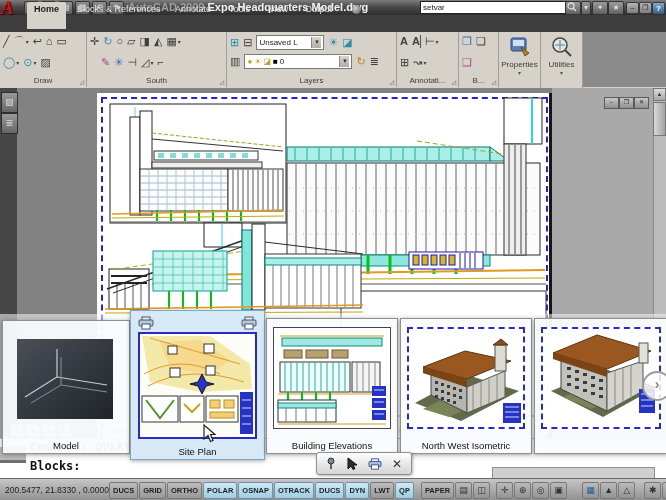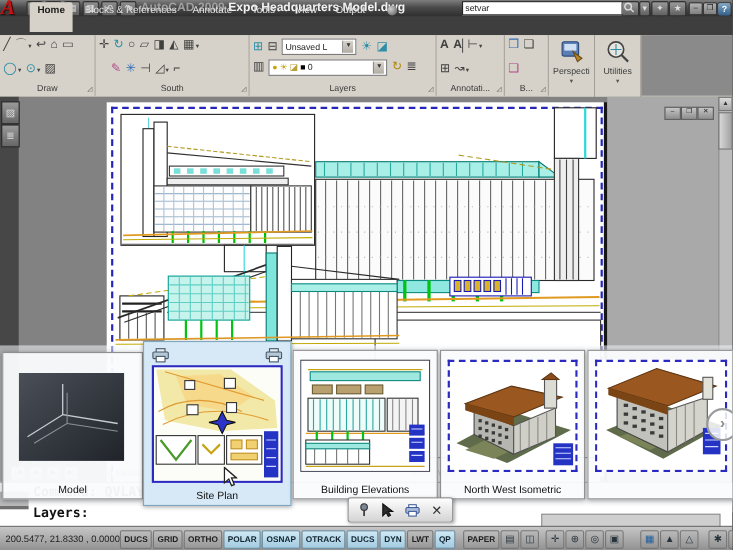--- a/index.html
+++ b/index.html
@@ -252,21 +252,21 @@
       <div class="plabel">B...</div>
       <div class="pexp">◿</div>
     </div>
 
     <div class="panel bigpanel" style="left:499px;width:41px">
       <svg class="bigico" viewBox="0 0 24 24">
         <rect x="3" y="3" width="15" height="13" rx="2" fill="#5a7fb8" stroke="#2c4a78"></rect>
         <rect x="5" y="5" width="11" height="6" fill="#cfe0f2"></rect>
         <path d="M13,12 L21,18 L17,21 Z" fill="#b8862a" stroke="#6b4a10"></path>
       </svg>
-      <div class="biglab">Perspecti</div>
+      <div class="biglab">Properties</div>
       <div class="bigdd">▾</div>
     </div>
 
     <div class="panel bigpanel" style="left:541px;width:41px">
       <svg class="bigico" viewBox="0 0 24 24">
         <circle cx="10" cy="10" r="7" fill="#e8e5de" stroke="#444" stroke-width="1.5"></circle>
         <line x1="10" y1="5" x2="10" y2="15" stroke="#2e8fa8"></line>
         <line x1="5" y1="10" x2="15" y2="10" stroke="#2e8fa8"></line>
         <line x1="15" y1="15" x2="21" y2="21" stroke="#444" stroke-width="2"></line>
       </svg>
@@ -511,21 +511,21 @@
   <div class="abs" id="vsb"></div>
   <div class="abs sbtn" style="left:653px;top:88px">▲</div>
   <div class="abs" id="vthumb"></div>
   <div class="abs sbtn" style="left:653px;top:453px">▼</div>
   <div class="abs" id="hsb"></div>
   <div class="abs sbtn" style="left:492px;top:466px;height:12px;line-height:10px">◀</div>
   <div class="abs sbtn" style="left:640px;top:466px;height:12px;line-height:10px">▶</div>
 
   <div class="abs" id="cmdwin"></div>
   <div class="abs cmdtxt" style="left:30px;top:440px;z-index:2">Command: QVLAYOUT</div>
-  <div class="abs cmdtxt" style="left:30px;top:459px;z-index:2">Layers:</div>
+  <div class="abs cmdtxt" style="left:30px;top:459px;z-index:2">Blocks:</div>
   <div class="abs" id="darknotch"></div>
 
   <div class="abs" id="ghosttabs">
     <div class="tnav">|◀</div>
     <div class="tnav">◀</div>
     <div class="tnav">▶</div>
     <div class="tnav">▶|</div>
     <span>Building Elevations</span>
     <span style="margin-left:230px;color:#9a9a9a">ective View /  Perspecti</span>
   </div>

